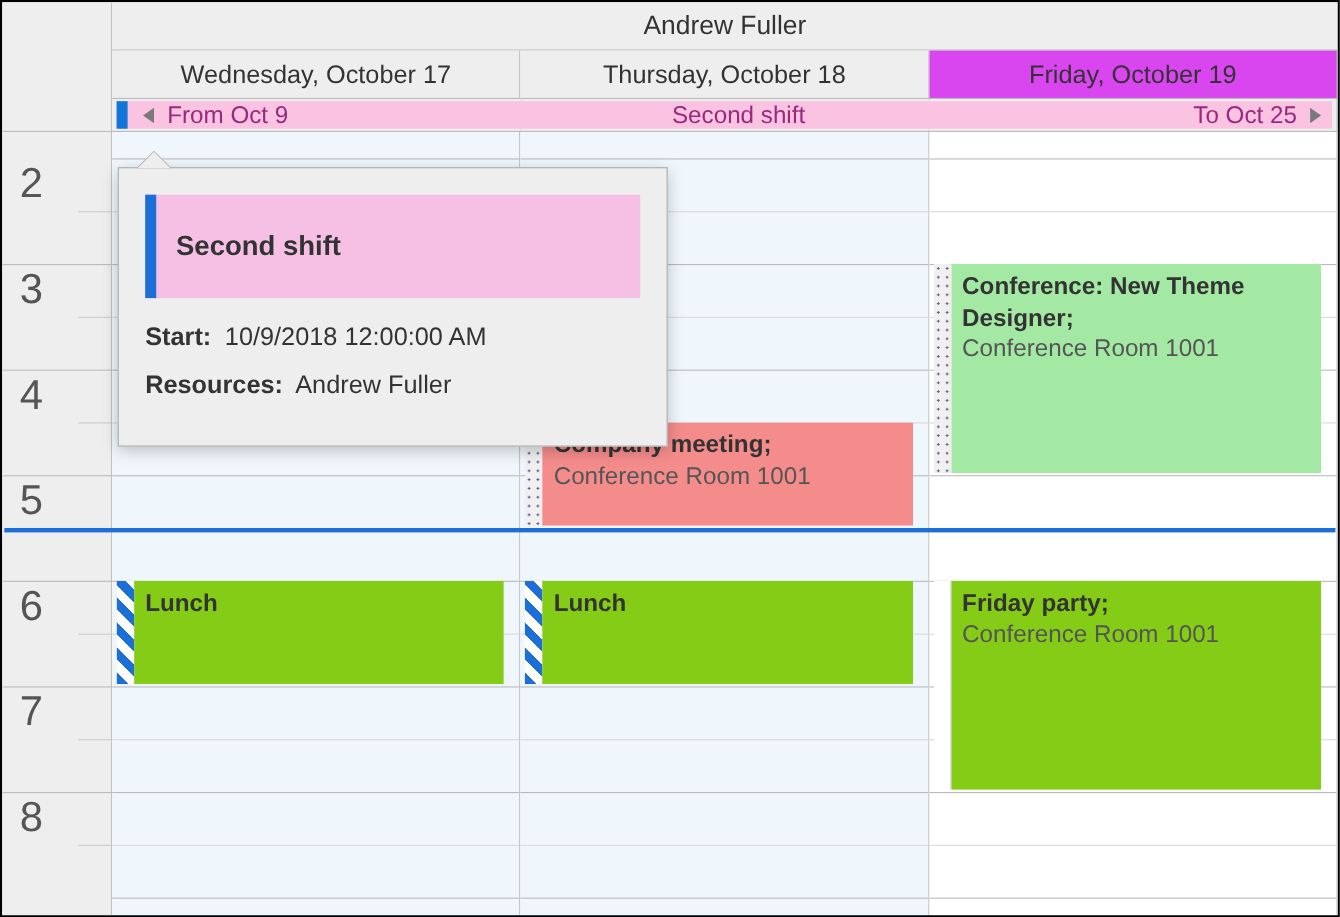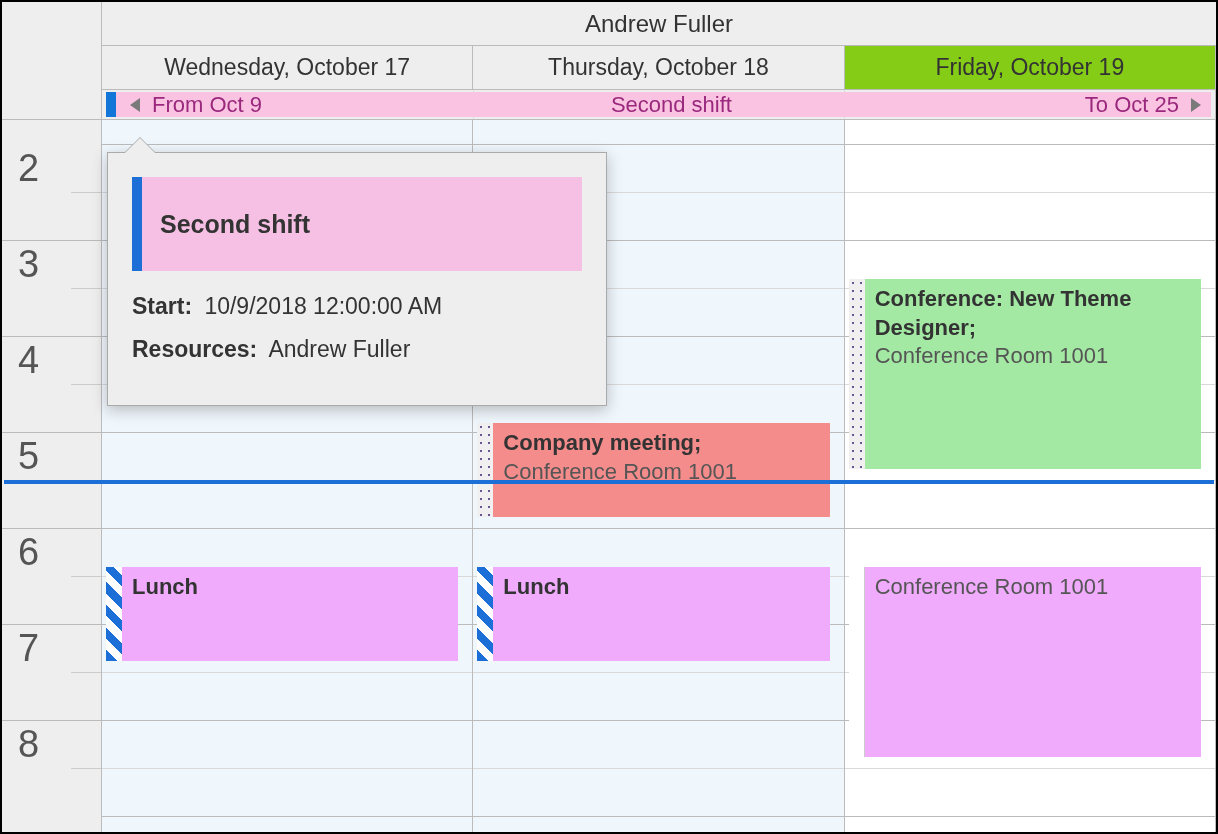--- a/index.html
+++ b/index.html
@@ -46,21 +46,21 @@
   background: #eeeeee;
   border-right: 1px solid #bbb;
   border-bottom: 1px solid #bbb;
   display: flex;
   align-items: center;
   justify-content: center;
   font-size: 23px;
   color: #333;
 }
 .day-header.selected {
-  background: #84cc16;
+  background: #d946ef;
 }
 .allday-row {
   grid-column: 2;
   grid-row: 3;
   background: #eeeeee;
   position: relative;
   border-right: 1px solid #bbb;
   border-bottom: 1px solid #bbb;
 }
 .allday-row .divider {
@@ -167,21 +167,20 @@
   background: #1d6fd8;
   z-index: 5;
 }
 .event {
   position: absolute;
   display: flex;
   font-size: 22px;
   color: #333;
   overflow: hidden;
   z-index: 3;
-  margin-top: 39px;
 }
 .event .side {
   width: 16px;
   flex: 0 0 16px;
 }
 .event .body {
   flex: 1;
   padding: 6px 10px;
   line-height: 1.3;
 }
@@ -198,21 +197,21 @@
   background-color: #f0f0f0;
 }
 .side-stripe {
   background: repeating-linear-gradient(45deg, #1d6fd8 0 8px, #fff 8px 16px);
 }
 .side-solid-blue { background: #1d6fd8; }
 .side-solid-white { background: #fff; border-right: 1px solid #ccc; }
 .bg-green { background: #a3e9a4; }
 .bg-red { background: #f58c8c; }
 .bg-orange { background: #fdd49a; }
-.bg-gray { background: #f0abfc; }
+.bg-gray { background: #84cc16; }
 
 .callout {
   position: absolute;
   z-index: 50;
   background: #eeeeee;
   border: 1px solid #aaa;
   box-shadow: 0 4px 14px rgba(0,0,0,0.25);
   padding: 24px 24px 26px 24px;
   width: 500px;
 }
@@ -397,20 +396,21 @@
         <div class="event" style="top: 120px; height: 190px; left: 4px; right: 14px;">
           <div class="side side-dotted"></div>
           <div class="body bg-green">
             <div class="title">Conference: New Theme Designer;</div>
             <div class="loc">Conference Room 1001</div>
           </div>
         </div>
         <div class="event" style="top: 408px; height: 190px; left: 4px; right: 14px;">
           <div class="side side-solid-white"></div>
           <div class="body bg-gray">
+            <div class="title">Friday party;</div>
             <div class="loc">Conference Room 1001</div>
           </div>
         </div>
       </div>
   </div>
 </div>
 
 <div class="callout" id="callout" style="left:105px; top:150px;">
   <div class="arrow"></div>
   <div class="hdr">

